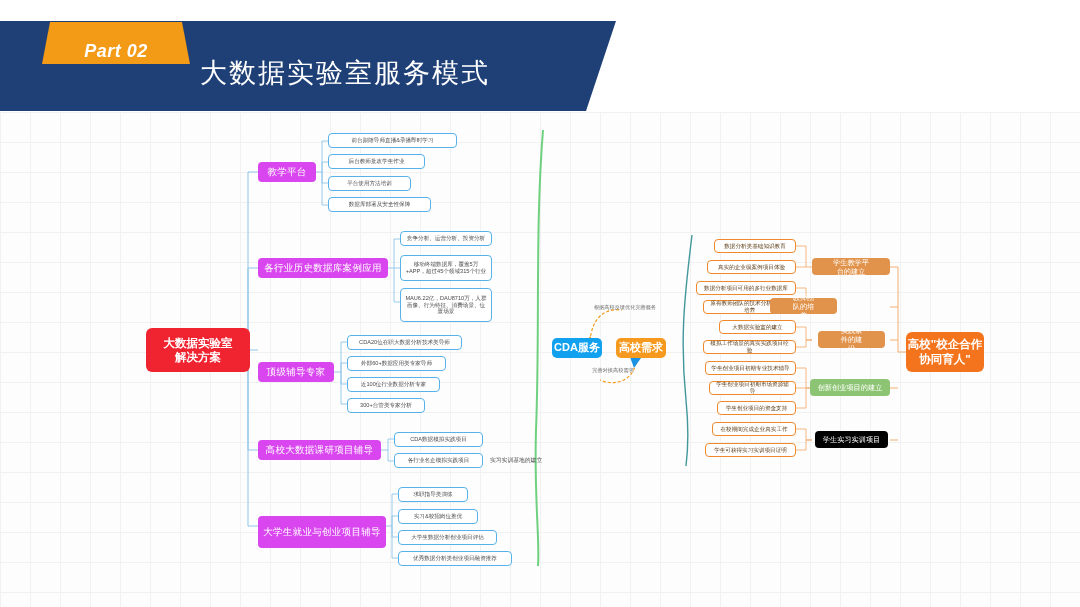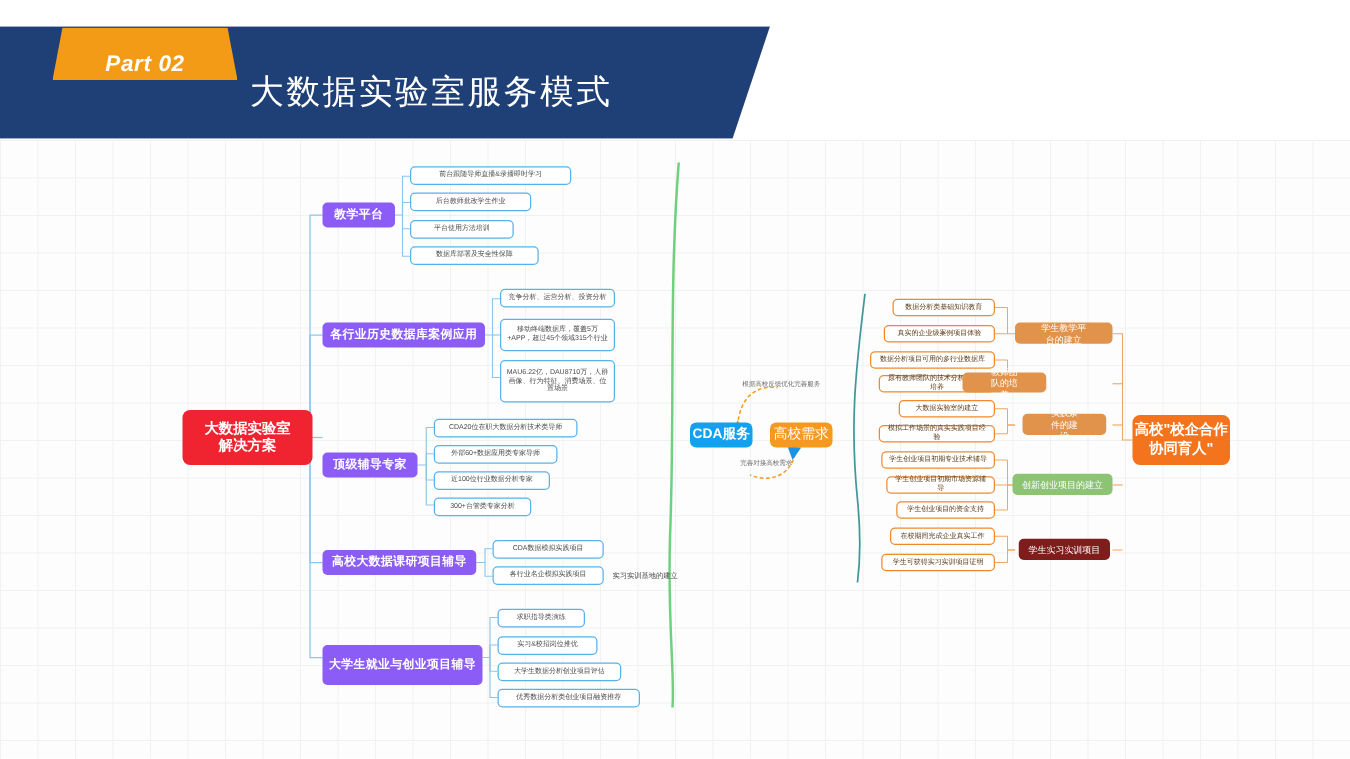--- a/index.html
+++ b/index.html
@@ -43,50 +43,50 @@
   #wires{position:absolute;left:0;top:0;width:1080px;height:607px;}
   
   .node{position:absolute;box-sizing:border-box;display:flex;
         align-items:center;justify-content:center;text-align:center;
         line-height:1.25;}
   .root-red{
     background:#ef2430;color:#fff;border-radius:6px;
     font-size:11.5px;font-weight:bold;
   }
   .br-blue{
-    background:#8b5cf6;color:#fff;border-radius:4px;
-    font-size:9.5px;font-weight:bold;letter-spacing:.3px;text-align:center;
+    background:#d946ef;color:#fff;border-radius:4px;
+    font-size:9.5px;font-weight:normal;letter-spacing:.3px;text-align:center;
   }
   .leaf-blue{
     background:#ffffff;color:#4a4a4a;border:1px solid #57b2ea;
     border-radius:4px;font-size:5.6px;padding:2px 4px;
   }
   .leaf-orange{
     background:#ffffff;color:#5a3a14;border:1px solid #f0892c;
     border-radius:4px;font-size:5.6px;padding:2px 4px;
   }
   .mid-orange{
     background:#e1934b;color:#ffffff;border-radius:4px;
     font-size:7.2px;padding:2px 20px;
   }
   .mid-green{
     background:#8cc473;color:#ffffff;border-radius:4px;
     font-size:7.2px;padding:2px 4px;
   }
   .mid-tan{
-    background:#7f1d1d;color:#ffffff;border-radius:4px;
+    background:#000000;color:#ffffff;border-radius:4px;
     font-size:7.2px;padding:2px 4px;text-align:right;
   }
   .hub-blue{
     background:#12a1ef;color:#ffffff;border-radius:5px;
     font-size:11px;font-weight:bold;
   }
   .hub-orange{
     background:#f59a1f;color:#ffffff;border-radius:5px;
-    font-size:11px;font-weight:normal;
+    font-size:11px;font-weight:bold;
   }
   .goal-orange{
     background:#f4741d;color:#ffffff;border-radius:6px;
     font-size:11.5px;font-weight:bold;line-height:1.3;
   }
   .plain-text{
     position:absolute;color:#4a4a4a;font-size:5.8px;white-space:nowrap;
   }
   .arrow-label{
     position:absolute;color:#6a6a6a;font-size:5.2px;white-space:nowrap;

